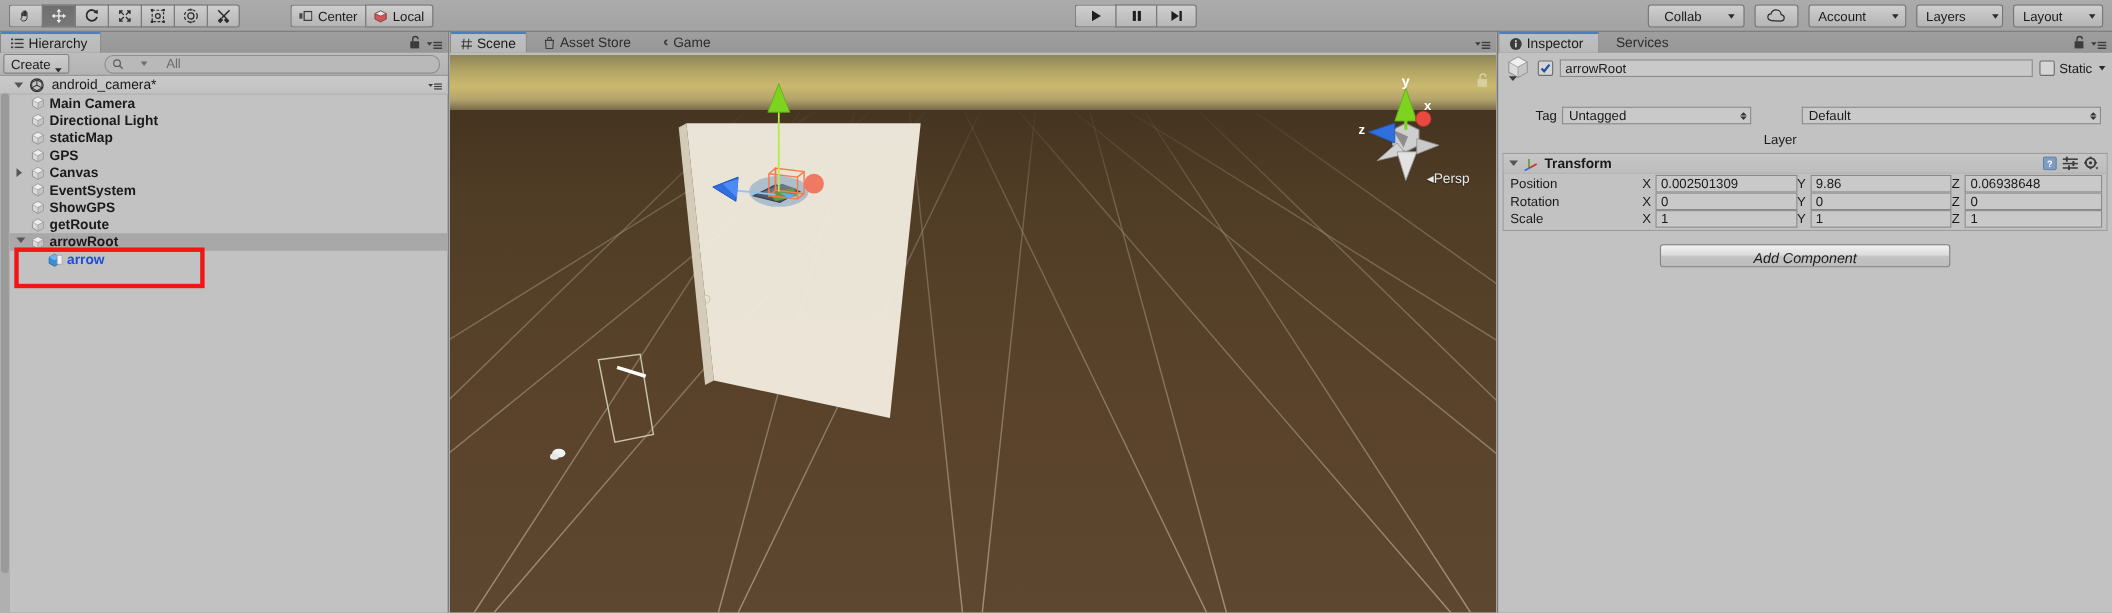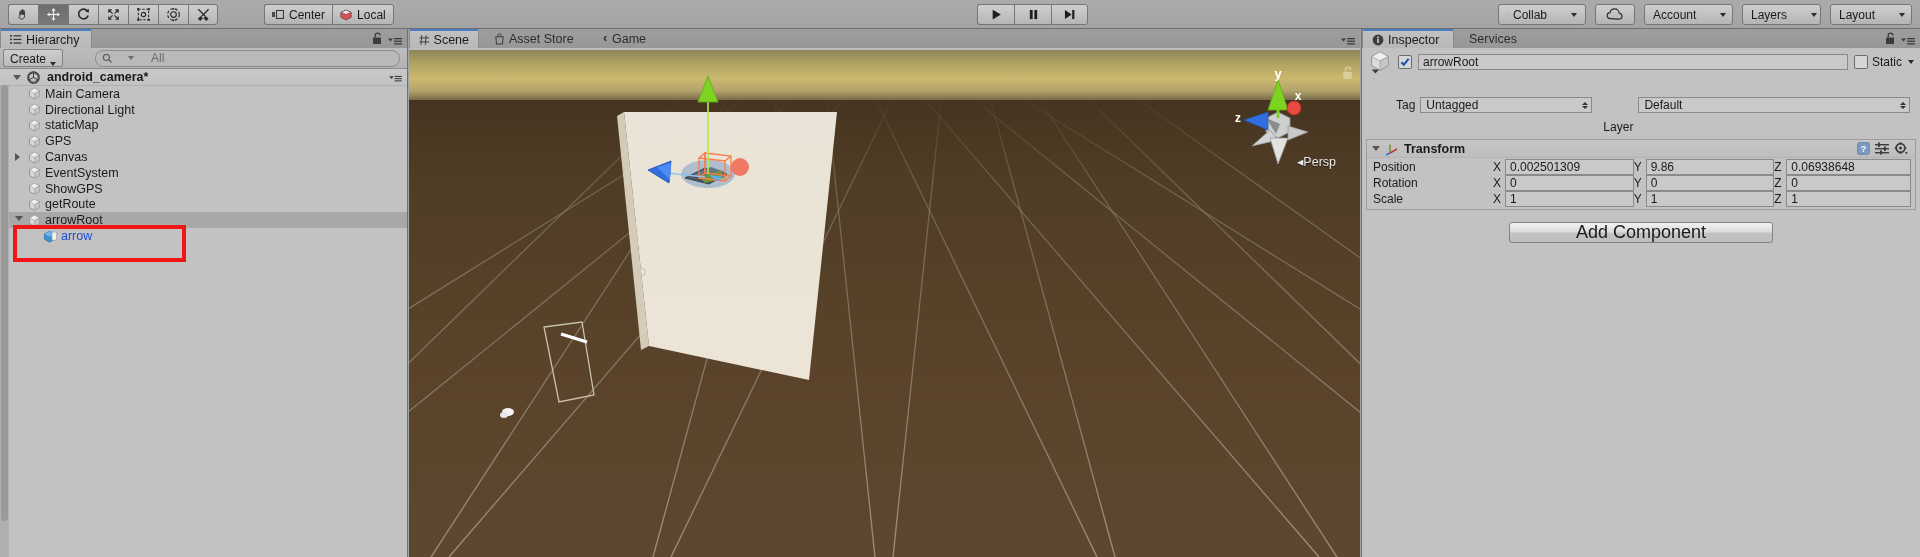--- a/index.html
+++ b/index.html
@@ -154,25 +154,25 @@
     padding:0 6px; gap:15px;
     font-size:12px;color:#6c6c6c;
     margin-left: 28px;
     margin-right: 4px;
   }
   .h-root {
     height:16px;
     background: linear-gradient(to bottom,#c9c9c9,#c2c2c2);
     display:flex;align-items:center;gap:3px;
     padding-left:13px;
-    font-weight:bold;font-size:12.5px;
+    font-weight:normal;font-size:12.5px;
     position:relative;
     border-bottom:1px solid #b0b0b0;
   }
-  .h-rows { position:relative; }
+  .h-rows { position:relative;font-weight:bold; }
   .h-row {
     height: 15.8px;
     display:flex;align-items:center;
     font-size:12.5px;
     position:relative;
     padding-left: 28px;
   }
   .h-row.selected { background:#a8a8a8; }
   .h-row.indent1 { padding-left: 44px; }
   .tri-right {
@@ -307,22 +307,23 @@
   }
   .vec-label { width:120px; padding-left:6px; }
   .axis { display:flex;align-items:center;gap:3px;flex:1 1 0; }
   .axis .lab { width:9px; text-align:left; }
   .axis .tfield { flex:1 1 auto; }
   .addcomp-wrap { display:flex;justify-content:center; margin-top:12px; }
   .addcomp {
     width: 262px; height:19px;
     background: linear-gradient(to bottom,#f2f2f2 0%, #dcdcdc 45%, #c3c3c3 55%, #bdbdbd 100%);
     border:1px solid #838383;border-radius:3px;
-    display:flex;align-items:center;justify-content:center;
-    font-size:18px;
+    display:flex;align-items:flex-end;justify-content:center;
+    font-size:13px;
+    font-style:italic;
   }
   .lock-ico { position:absolute; right:24px; top:3px; }
   .menu-ico { position:absolute; right:5px; top:5px; }
 </style>
 </head>
 <body>
 
 <div id="app">
 
   <div class="toolbar">

